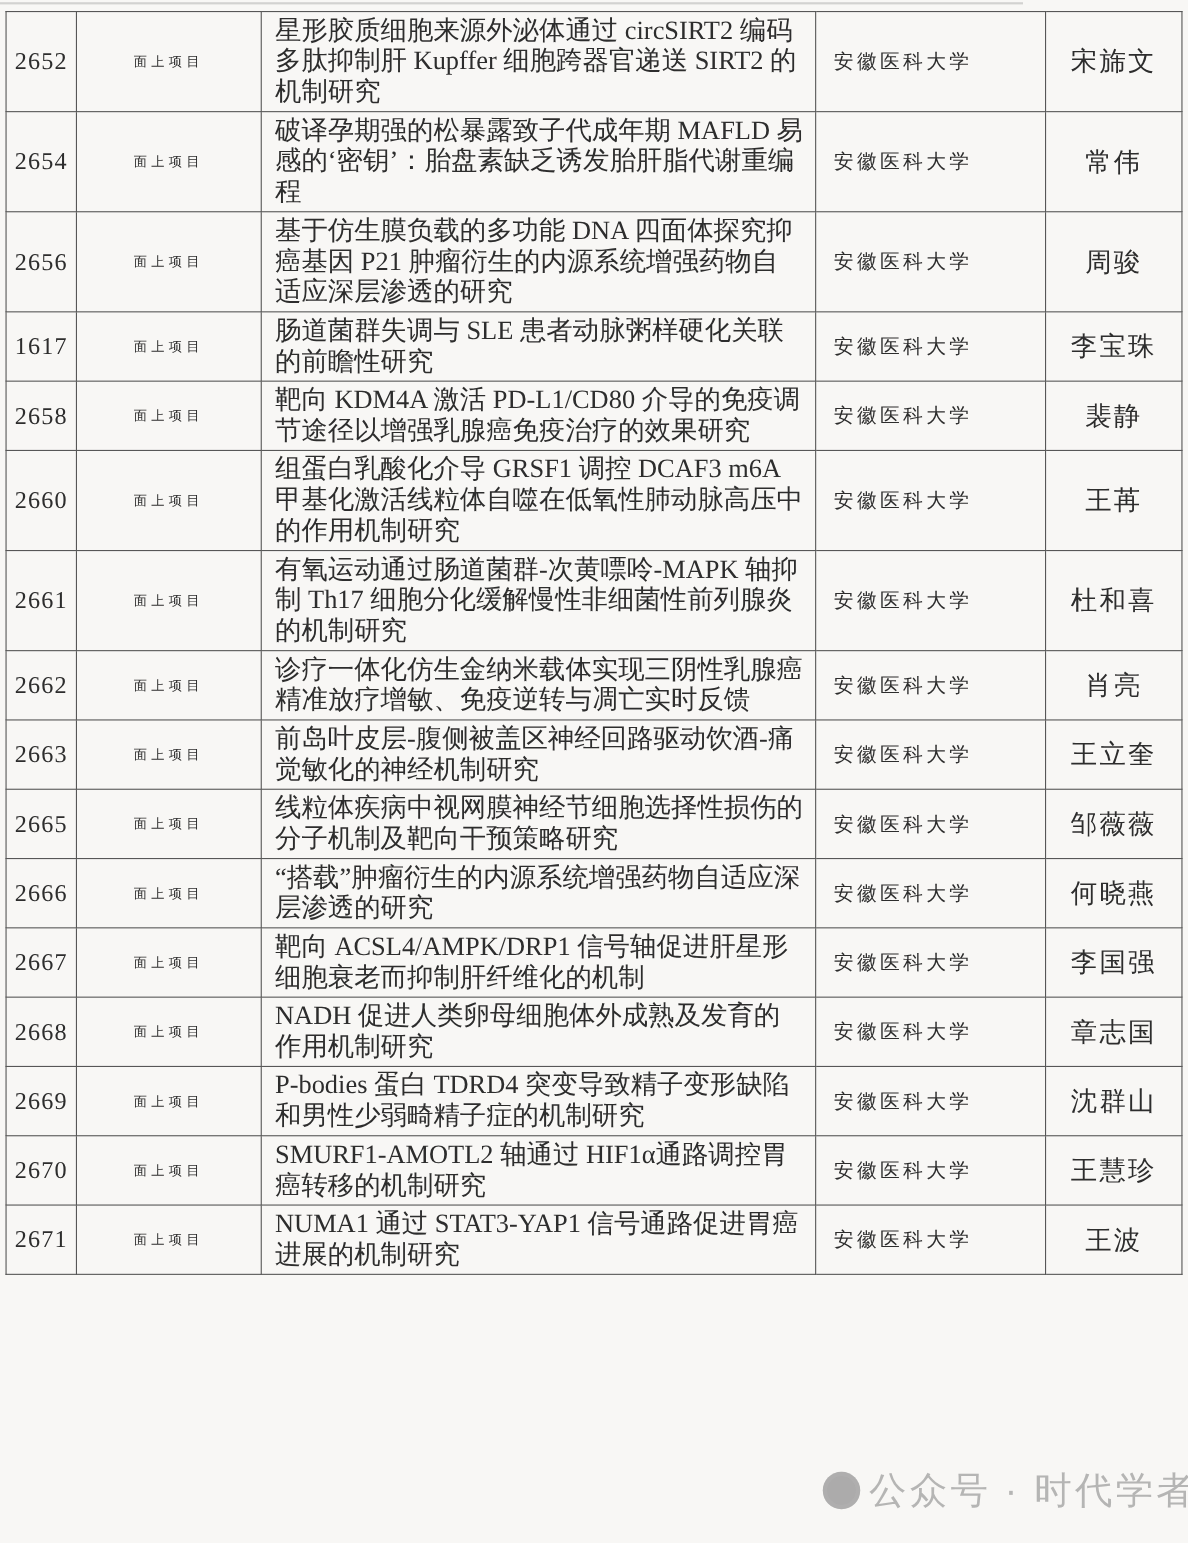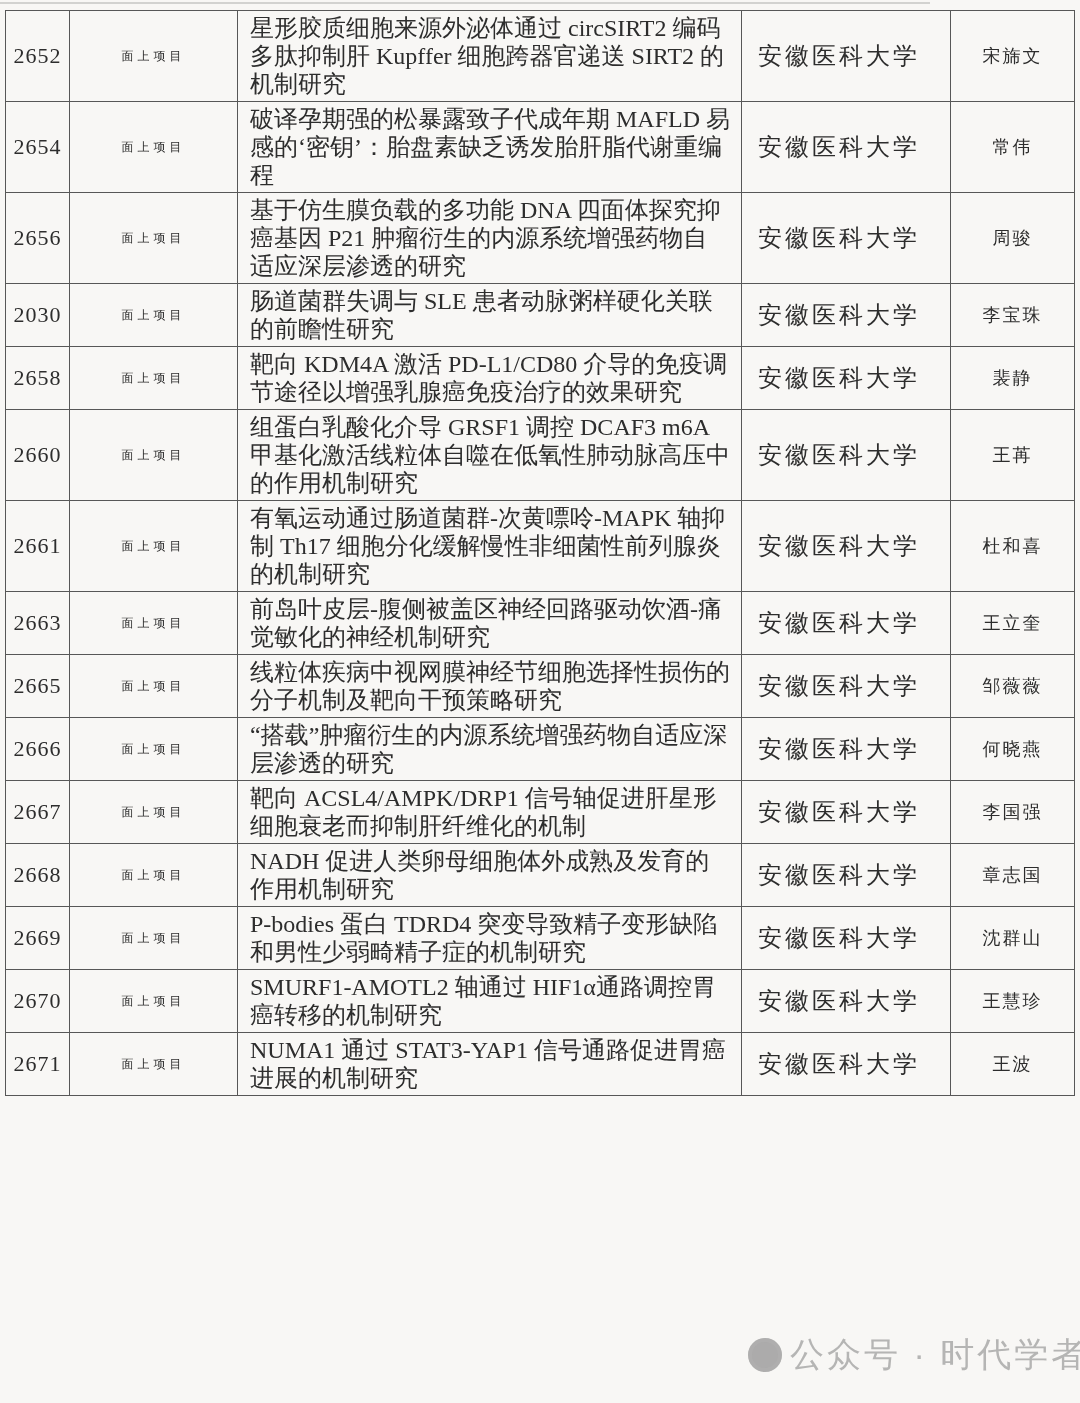--- a/index.html
+++ b/index.html
@@ -41,27 +41,27 @@
     letter-spacing:4px;
   }
   td.c-title{
     text-align:left;
     font-size:24px;
     line-height:28px;
     padding:3px 10px 3px 12px;
   }
   td.c-univ{
     text-align:left;
-    font-size:24px;
+    font-size:18px;
     letter-spacing:3px;
     padding-left:16px;
   }
   td.c-name{
     text-align:center;
-    font-size:18px;
+    font-size:24px;
     letter-spacing:2px;
   }
   .watermark{
     position:absolute;
     left:748px;top:1332px;
     display:flex;align-items:center;
     pointer-events:none;
     white-space:nowrap;
   }
   .wm-logo{
@@ -110,21 +110,21 @@
     <td class="c-name">常伟</td>
   </tr>
         <tr>
     <td class="c-num">2656</td>
     <td class="c-type">面上项目</td>
     <td class="c-title">基于仿生膜负载的多功能 DNA 四面体探究抑癌基因 P21 肿瘤衍生的内源系统增强药物自适应深层渗透的研究</td>
     <td class="c-univ">安徽医科大学</td>
     <td class="c-name">周骏</td>
   </tr>
         <tr>
-    <td class="c-num">2030</td>
+    <td class="c-num">1617</td>
     <td class="c-type">面上项目</td>
     <td class="c-title">肠道菌群失调与 SLE 患者动脉粥样硬化关联的前瞻性研究</td>
     <td class="c-univ">安徽医科大学</td>
     <td class="c-name">李宝珠</td>
   </tr>
         <tr>
     <td class="c-num">2658</td>
     <td class="c-type">面上项目</td>
     <td class="c-title">靶向 KDM4A 激活 PD-L1/CD80 介导的免疫调节途径以增强乳腺癌免疫治疗的效果研究</td>
     <td class="c-univ">安徽医科大学</td>
@@ -136,20 +136,27 @@
     <td class="c-title">组蛋白乳酸化介导 GRSF1 调控 DCAF3 m6A 甲基化激活线粒体自噬在低氧性肺动脉高压中的作用机制研究</td>
     <td class="c-univ">安徽医科大学</td>
     <td class="c-name">王苒</td>
   </tr>
         <tr>
     <td class="c-num">2661</td>
     <td class="c-type">面上项目</td>
     <td class="c-title">有氧运动通过肠道菌群-次黄嘌呤-MAPK 轴抑制 Th17 细胞分化缓解慢性非细菌性前列腺炎的机制研究</td>
     <td class="c-univ">安徽医科大学</td>
     <td class="c-name">杜和喜</td>
+  </tr>
+        <tr>
+    <td class="c-num">2662</td>
+    <td class="c-type">面上项目</td>
+    <td class="c-title">诊疗一体化仿生金纳米载体实现三阴性乳腺癌精准放疗增敏、免疫逆转与凋亡实时反馈</td>
+    <td class="c-univ">安徽医科大学</td>
+    <td class="c-name">肖亮</td>
   </tr>
         <tr>
     <td class="c-num">2663</td>
     <td class="c-type">面上项目</td>
     <td class="c-title">前岛叶皮层-腹侧被盖区神经回路驱动饮酒-痛觉敏化的神经机制研究</td>
     <td class="c-univ">安徽医科大学</td>
     <td class="c-name">王立奎</td>
   </tr>
         <tr>
     <td class="c-num">2665</td>

